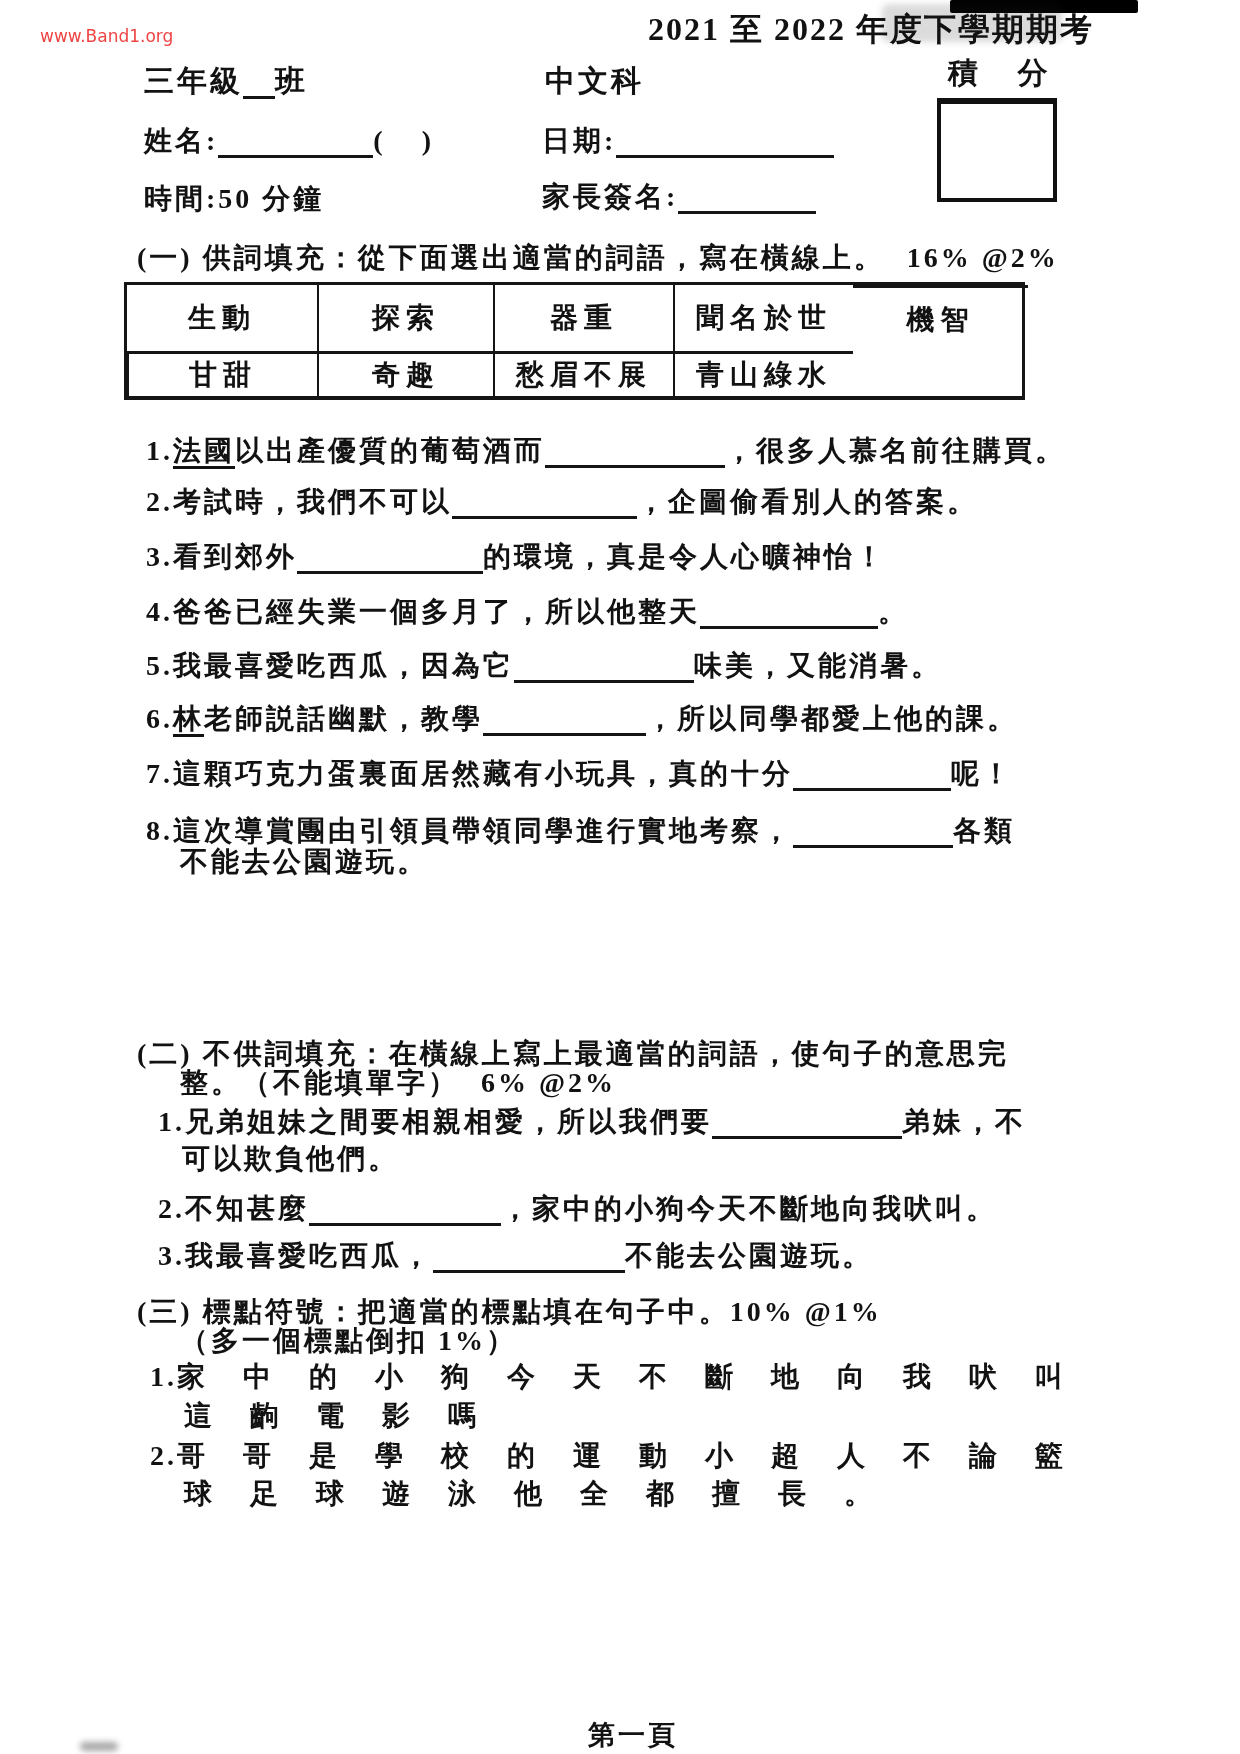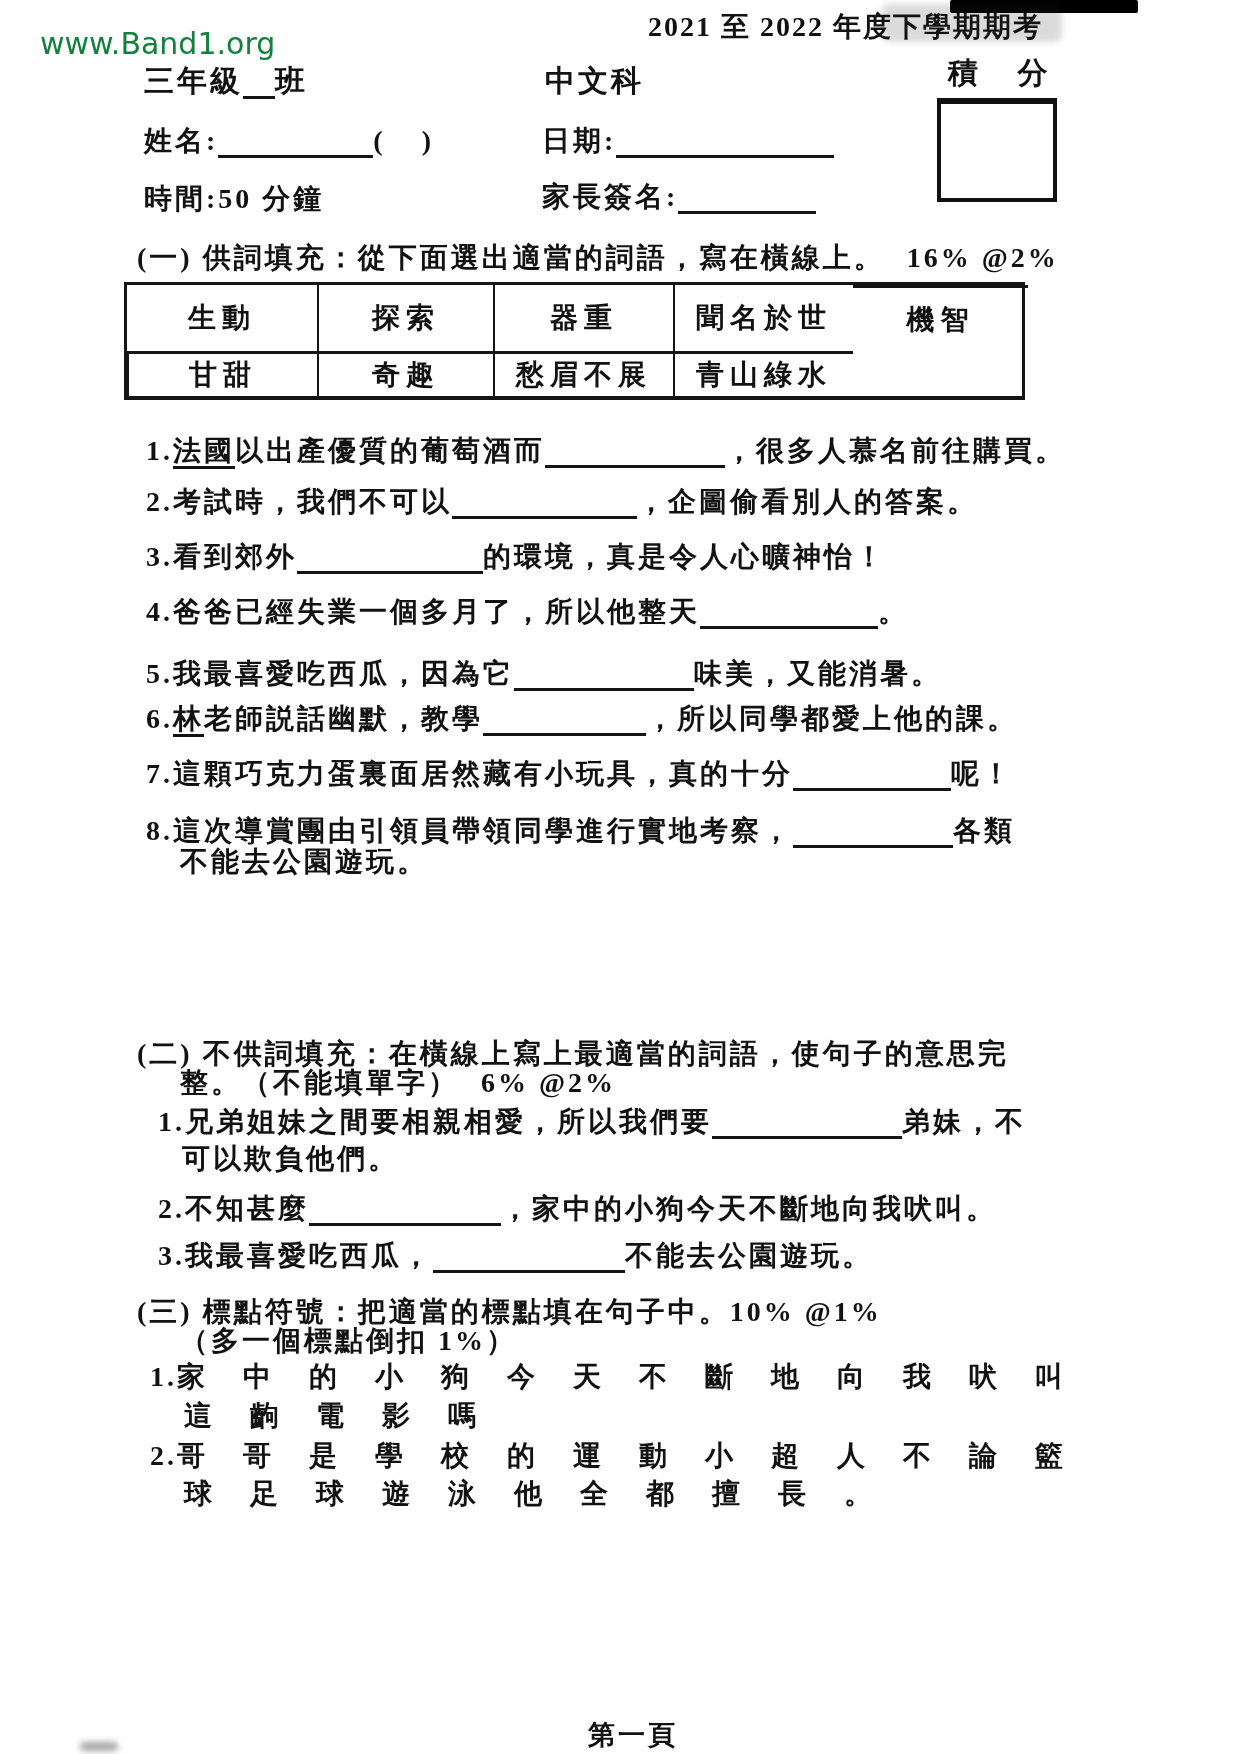--- a/index.html
+++ b/index.html
@@ -4,22 +4,22 @@
 <style>
   html,body{margin:0;padding:0;background:#e8e8e8;}
   .page{
     position:relative;width:1240px;height:1754px;background:#ffffff;
     font-family:"Liberation Serif","DejaVu Serif",serif;color:#121212;
     overflow:hidden;margin:0 auto;
   }
   .abs{position:absolute;white-space:nowrap;}
   .cjk{font-size:28px;font-weight:700;letter-spacing:3px;line-height:33px;}
   .big{font-size:30px;}
-  .watermark{font-family:"DejaVu Sans","Liberation Sans",sans-serif;font-size:30px;color:#15803d;}
-  .title{font-size:28px;font-weight:700;letter-spacing:2px;}
+  .watermark{font-family:"DejaVu Sans","Liberation Sans",sans-serif;font-size:17px;color:#ef4444;}
+  .title{font-size:32px;font-weight:700;letter-spacing:2px;}
   .blank{display:inline-block;border-bottom:3px solid #151515;height:10px;vertical-align:-8px;}
   .uw{text-decoration:underline;text-decoration-thickness:2.5px;text-underline-offset:6px;}
   .marks{margin-left:22px;}
   .sp{letter-spacing:38px;}
   .scorebox{border:4px solid #111;border-top-width:6px;}
   .artifact{position:absolute;background:#000;}
   .smudge{position:absolute;background:rgba(30,30,30,.16);filter:blur(3px);border-radius:6px;}
   
   .wbank{
     position:absolute;left:124px;top:282px;width:901px;
@@ -86,21 +86,21 @@
   </div>
   <div class="abs cjk" style="left:146px;top:485px;">
     <span>2.</span><span>考試時，我們不可以</span><span class="blank" style="width:185px;"></span><span>，企圖偷看別人的答案。</span>
   </div>
   <div class="abs cjk" style="left:146px;top:540px;">
     <span>3.</span><span>看到郊外</span><span class="blank" style="width:186px;"></span><span>的環境，真是令人心曠神怡！</span>
   </div>
   <div class="abs cjk" style="left:146px;top:595px;">
     <span>4.</span><span>爸爸已經失業一個多月了，所以他整天</span><span class="blank" style="width:178px;"></span><span>。</span>
   </div>
-  <div class="abs cjk" style="left:146px;top:649px;margin-top:8px;">
+  <div class="abs cjk" style="left:146px;top:649px;">
     <span>5.</span><span>我最喜愛吃西瓜，因為它</span><span class="blank" style="width:180px;"></span><span>味美，又能消暑。</span>
   </div>
   <div class="abs cjk" style="left:146px;top:702px;">
     <span>6.</span><span class="uw">林</span><span>老師説話幽默，教學</span><span class="blank" style="width:163px;"></span><span>，所以同學都愛上他的課。</span>
   </div>
   <div class="abs cjk" style="left:146px;top:757px;">
     <span>7.</span><span>這顆巧克力蛋裏面居然藏有小玩具，真的十分</span><span class="blank" style="width:158px;"></span><span>呢！</span>
   </div>
   <div class="abs cjk" style="left:146px;top:814px;">
     <span>8.</span><span>這次導賞團由引領員帶領同學進行實地考察，</span><span class="blank" style="width:160px;"></span><span>各類</span>

